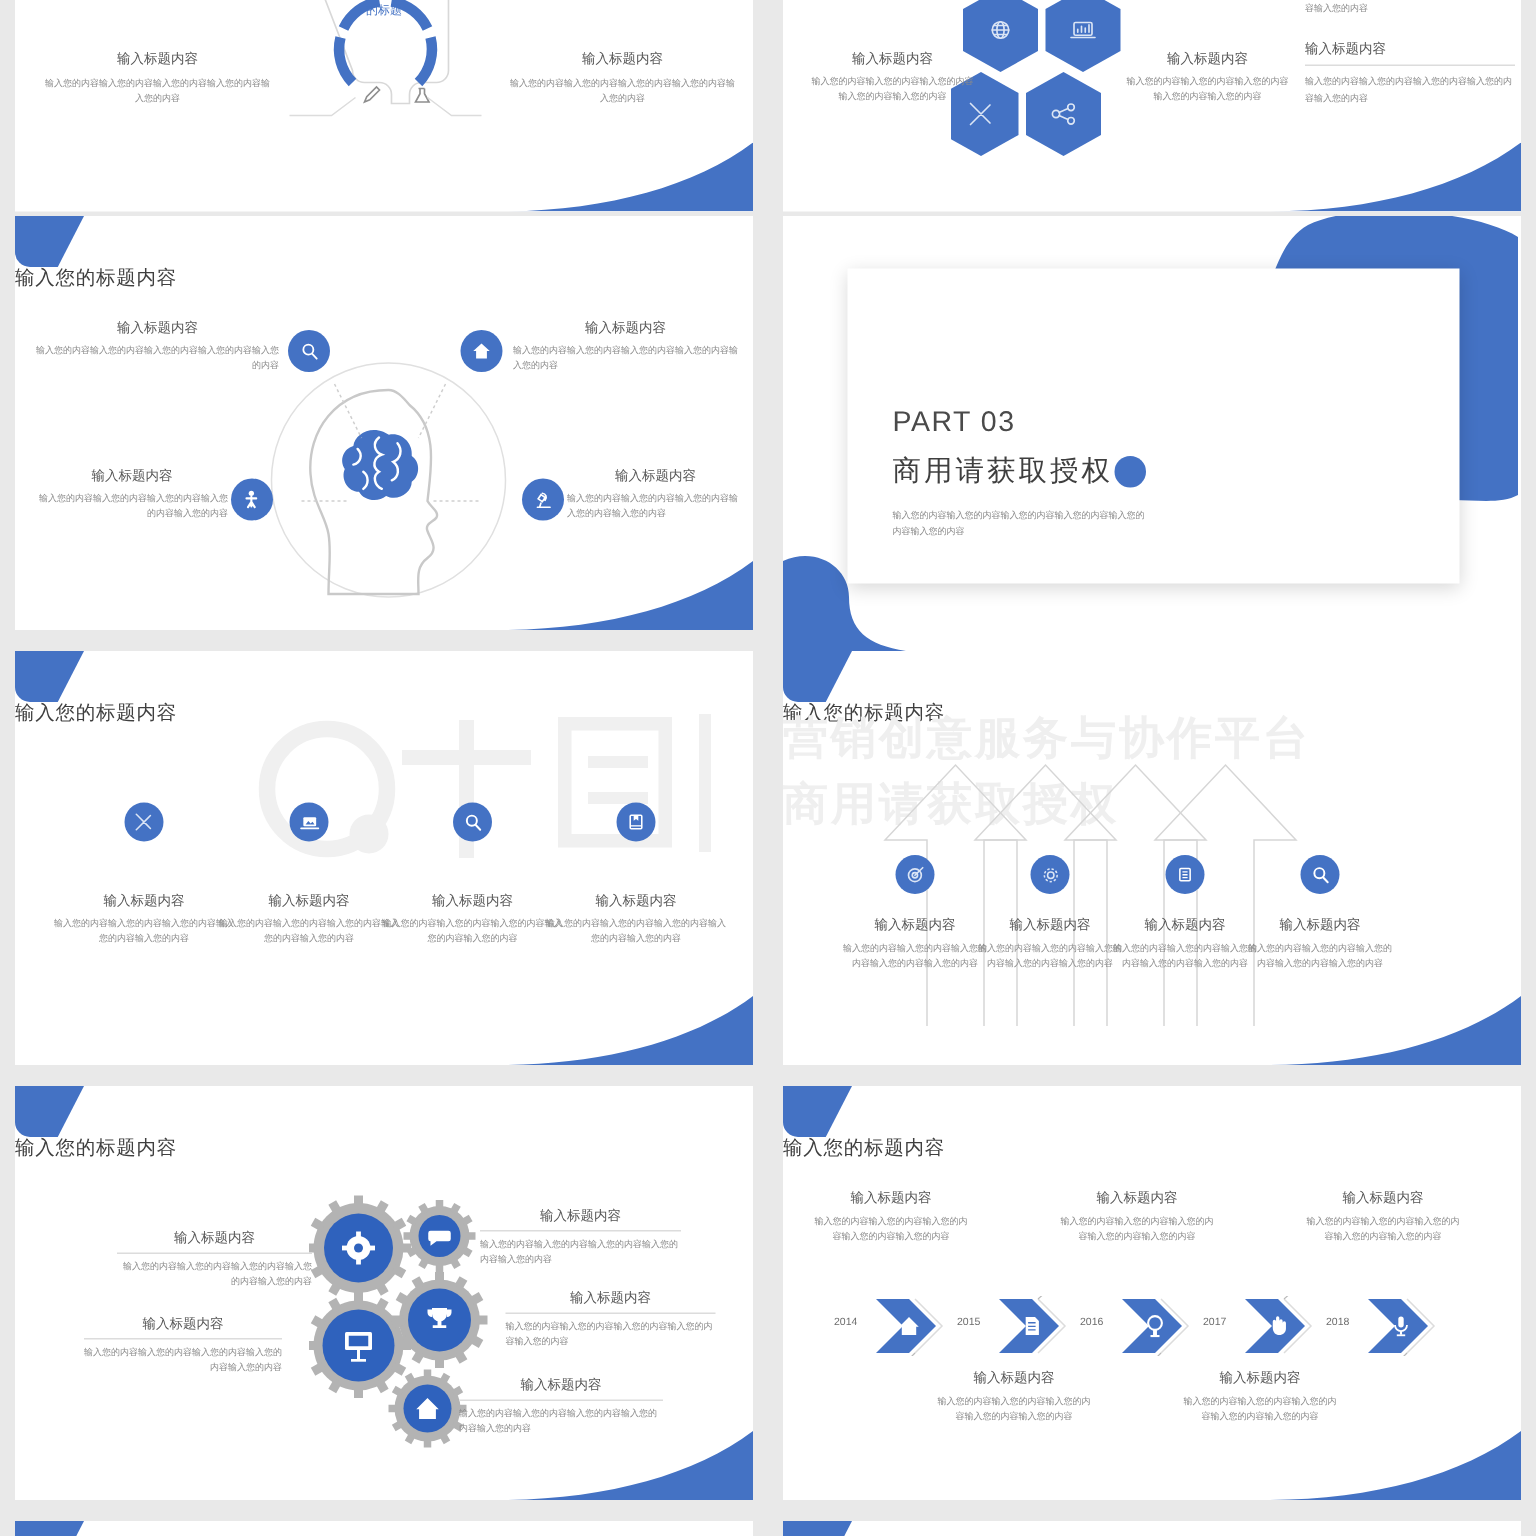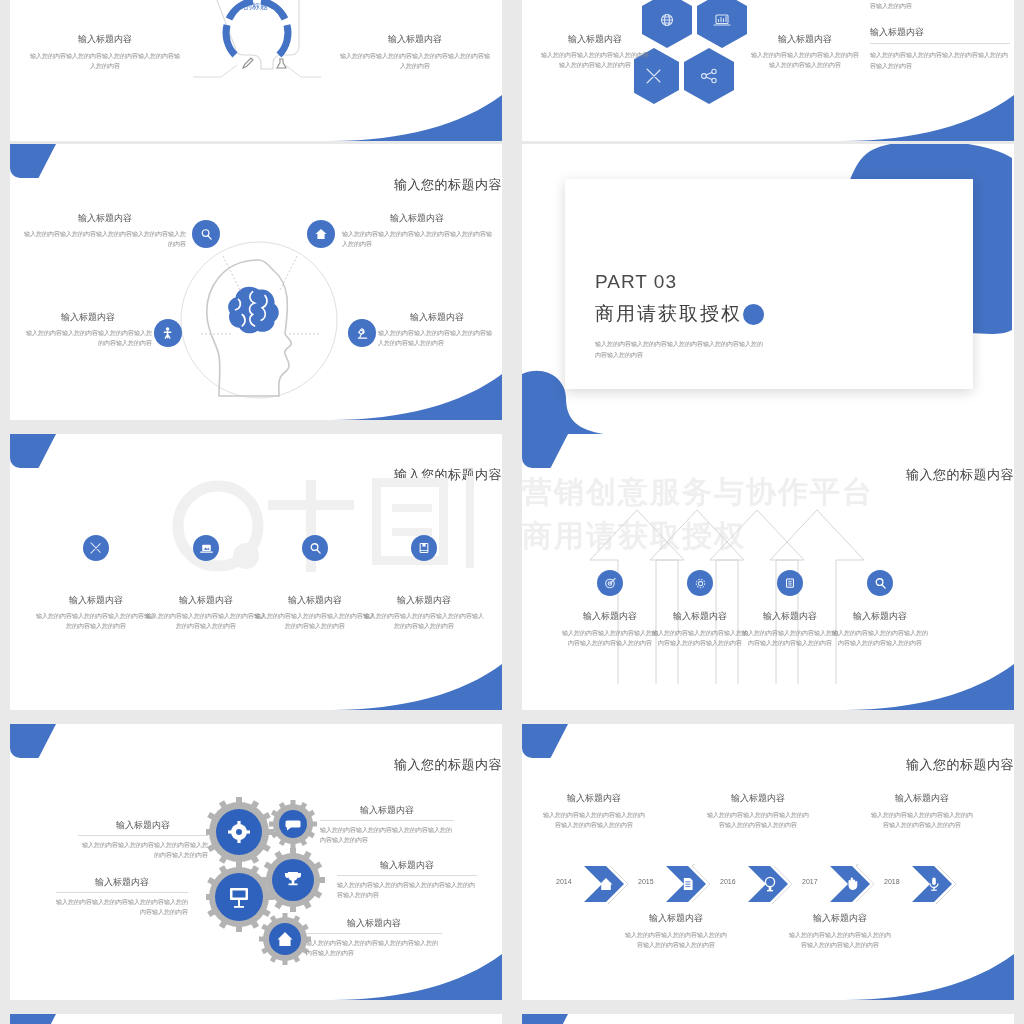--- a/index.html
+++ b/index.html
@@ -21,21 +21,21 @@
     border-bottom-left-radius:10px;
     clip-path:polygon(0 0,100% 0,62% 100%,0 100%);
   }
   
   .wave-br{
     position:absolute;right:0;bottom:0;width:170px;height:46px;overflow:hidden;
   }
   .wave-br svg{display:block;width:100%;height:100%}
   
   .s-title{
-    position:absolute;left:0;right:0;text-align:right;
+    position:absolute;left:0;right:0;text-align:left;
     font-size:13px;color:#3f3f3f;letter-spacing:.5px;font-weight:400;
   }
   .h-ttl{font-size:9px;color:#555;text-align:center;line-height:1.4;white-space:nowrap;}
   .h-body{font-size:6px;color:#8a8a8a;line-height:1.75;text-align:center;}
   .l-ttl{font-size:9px;color:#555;line-height:1.4;}
   .l-body{font-size:6px;color:#8a8a8a;line-height:1.8;}
   .circ{
     position:absolute;border-radius:50%;background:var(--blue);
     display:flex;align-items:center;justify-content:center;color:#fff;
   }

